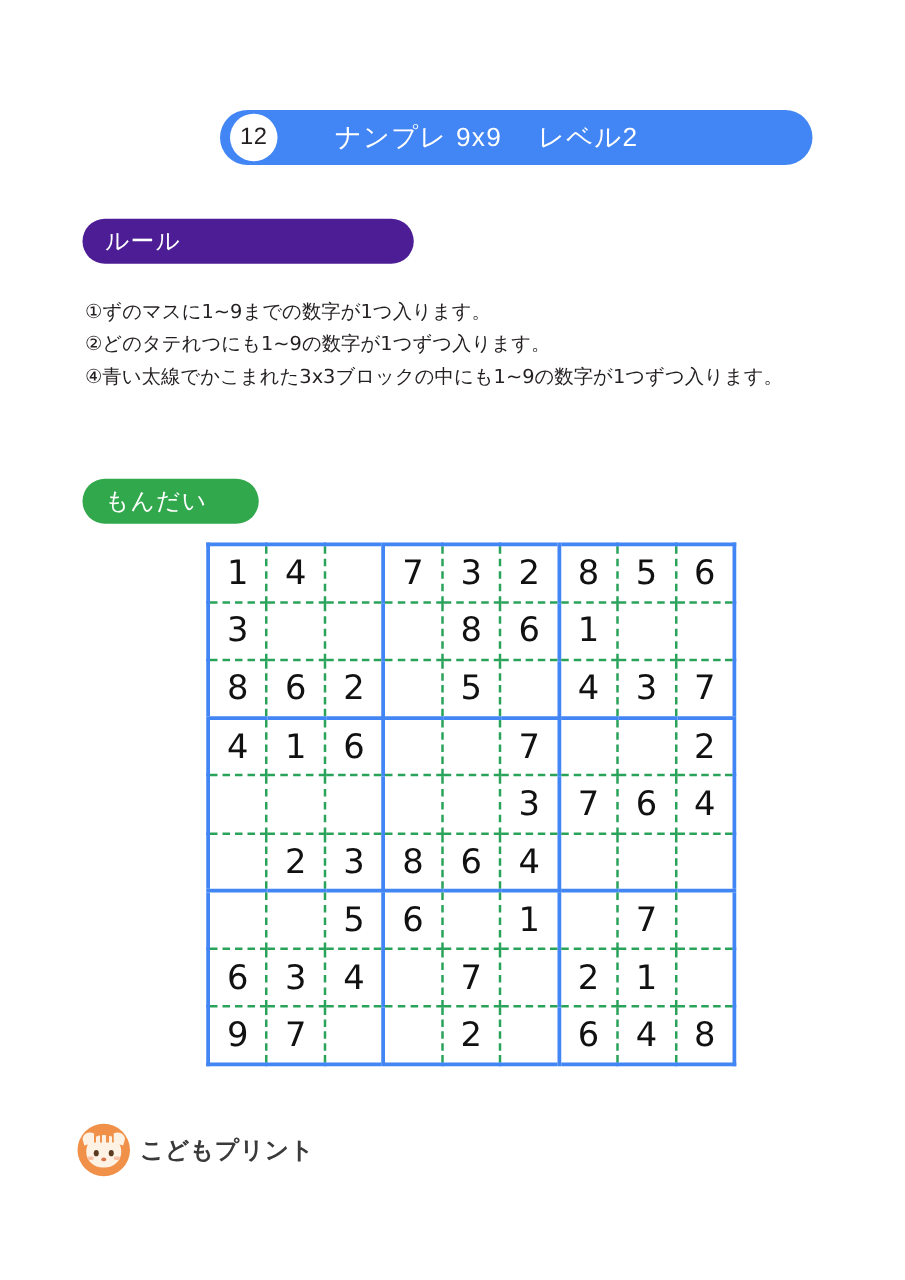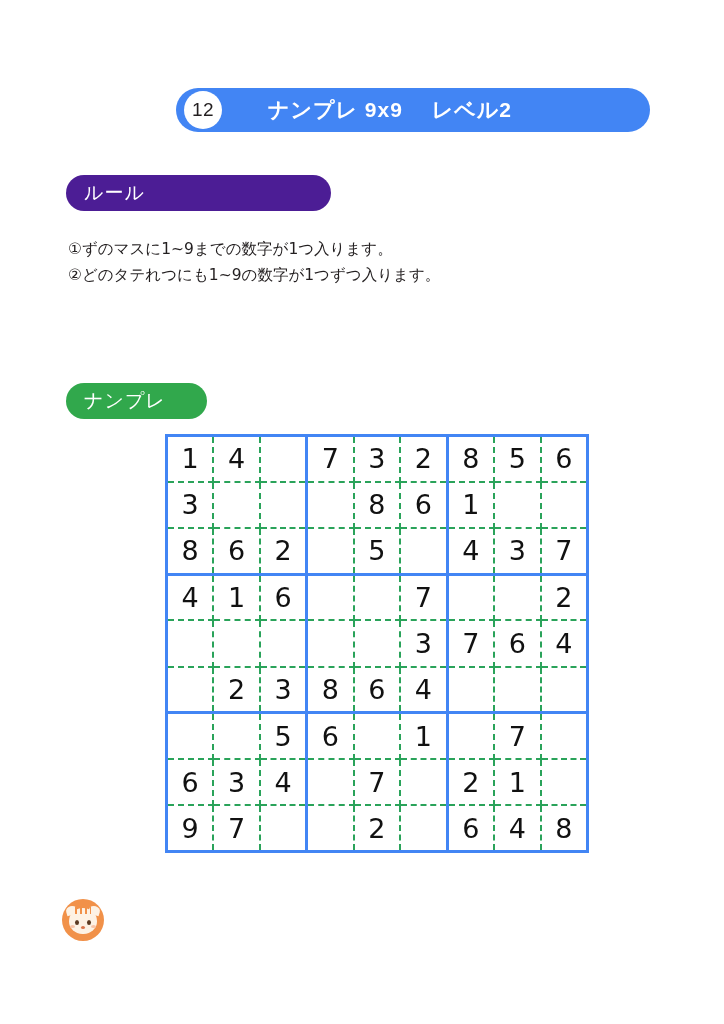--- a/index.html
+++ b/index.html
@@ -39,21 +39,21 @@
     align-items: center;
     justify-content: center;
     font-size: 19px;
     font-weight: 500;
     letter-spacing: 0.5px;
     flex: 0 0 auto;
   }
   .header-title {
     color: #ffffff;
     font-size: 21px;
-    font-weight: 700;
+    font-weight: 400;
     margin-left: 46px;
     letter-spacing: 1px;
     white-space: pre;
   }
 
   
   .pill {
     position: absolute;
     height: 36px;
     display: flex;
@@ -234,24 +234,25 @@
   <div class="header-title">ナンプレ 9x9　 レベル2</div>
 </div>
 
 <div class="pill pill-rules">
   <span>ルール</span>
 </div>
 
 <div class="rules-list">
   <div class="rule-line">①ずのマスに1~9までの数字が1つ入ります。</div>
   <div class="rule-line">②どのタテれつにも1~9の数字が1つずつ入ります。</div>
+  <div class="rule-line">④青い太線でかこまれた3x3ブロックの中にも1~9の数字が1つずつ入ります。</div>
 </div>
 
 <div class="pill pill-problem">
-  <span>ナンプレ</span>
+  <span>もんだい</span>
 </div>
 
 <div class="sudoku-wrap">
   <table class="sudoku-grid">
     <tbody>
         <tr>
           <td>1</td>
           <td>4</td>
           <td class="block-right"></td>
           <td>7</td>
@@ -358,13 +359,14 @@
     <div class="logo-ear-l"></div>
     <div class="logo-ear-r"></div>
     <div class="logo-face"></div>
     <div class="logo-stripes"></div>
     <div class="logo-eye-l"></div>
     <div class="logo-eye-r"></div>
     <div class="logo-cheek-l"></div>
     <div class="logo-cheek-r"></div>
     <div class="logo-nose"></div>
   </div>
+  <div class="logo-text">こどもプリント</div>
 </div>
 
 </body></html>

